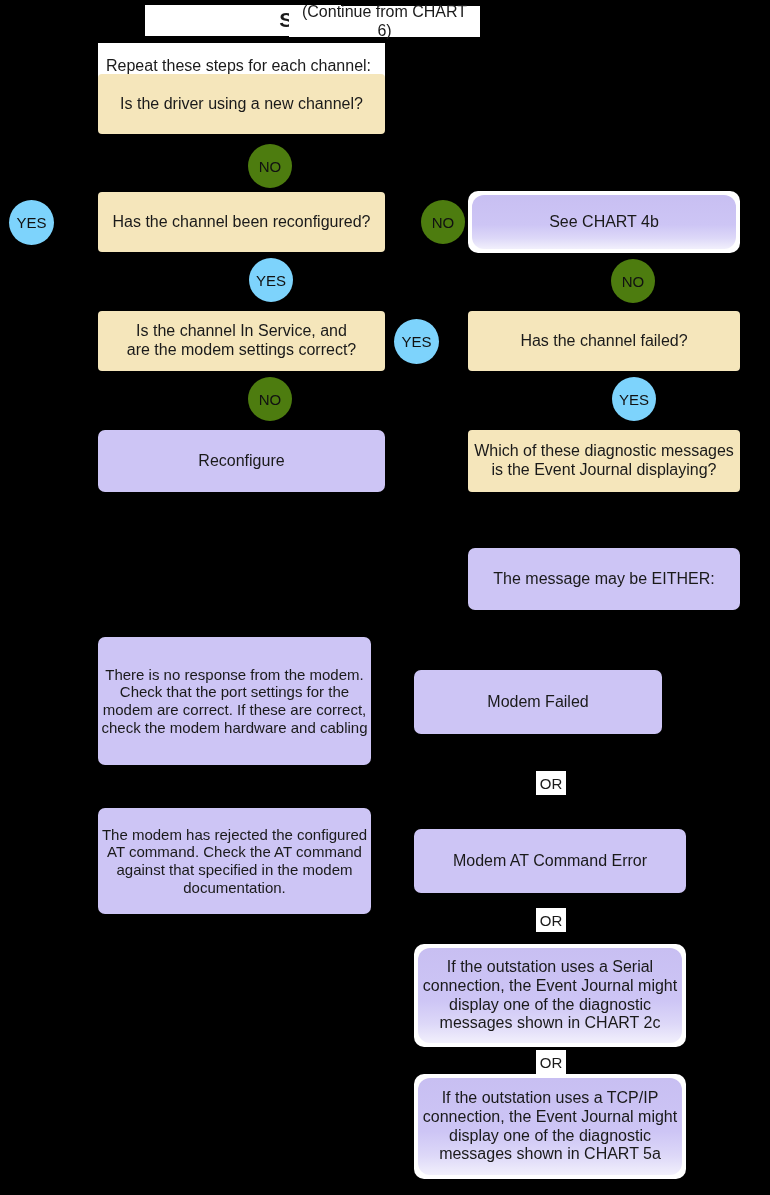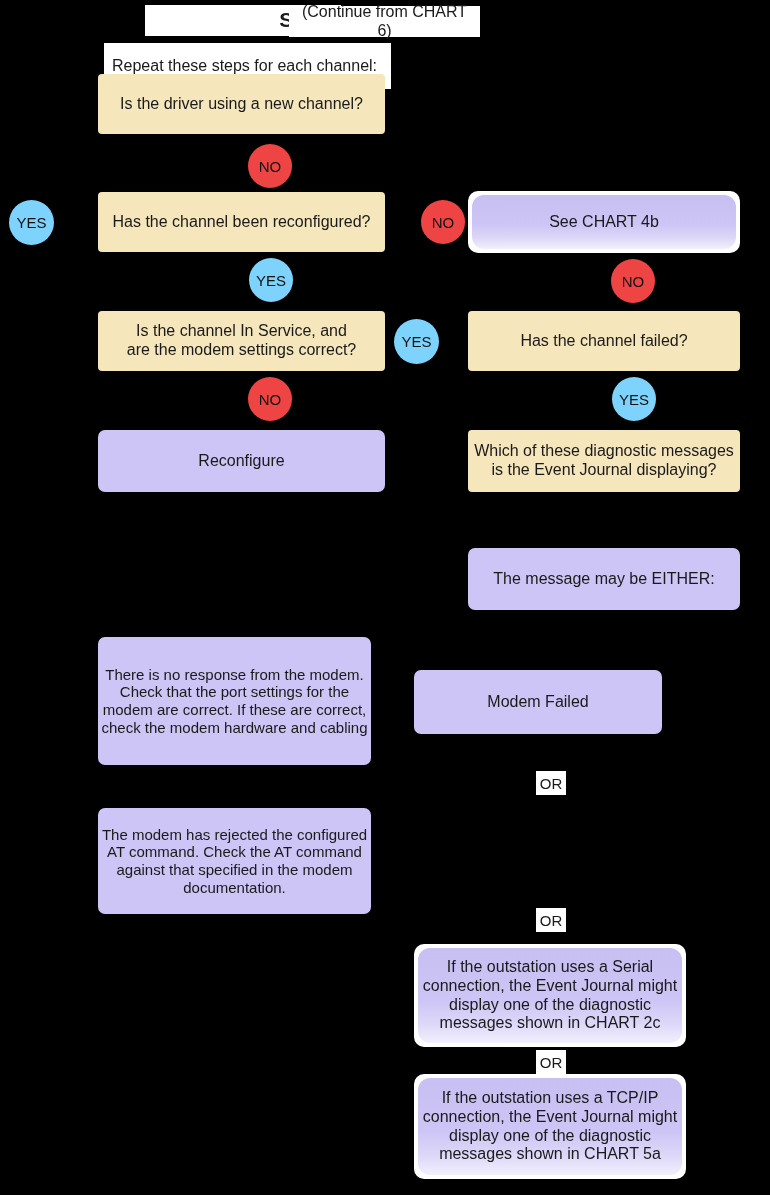--- a/index.html
+++ b/index.html
@@ -89,33 +89,33 @@
   .circle {
     position: absolute;
     border-radius: 50%;
     display: flex;
     align-items: center;
     justify-content: center;
     font-size: 15px;
     color: #111111;
     box-sizing: border-box;
   }
-  .circle-no  { background: #ef4444; text-align: center; }
+  .circle-no  { background: #4d7c0f; text-align: center; }
   .circle-yes { background: #7dd3fc; }
 </style>
 </head>
 <body>
 
 <div id="canvas">
 
   <div class="node label-box label-start" style="left:145px; top:5px; width:196px; height:31px;">Start</div>
 
   <div class="node label-box label-note" style="left:289px; top:6px; width:191px; height:31px;">(Continue from CHART 6)</div>
 
-  <div class="node label-box label-repeat" style="left:98px; top:43px; width:287px; height:46px;margin-left:6px;">Repeat these steps for each channel:</div>
+  <div class="node label-box label-repeat" style="left:98px; top:43px; width:287px; height:46px;">Repeat these steps for each channel:</div>
 
   <div class="node tan" style="left:98px; top:74px; width:287px; height:60px;">Is the driver using a new channel?</div>
 
   <div class="circle circle-no" style="left:248px; top:144px; width:44px; height:44px;">NO</div>
 
   <div class="circle circle-yes" style="left:9px; top:200px; width:45px; height:45px;">YES</div>
 
   <div class="node tan" style="left:98px; top:192px; width:287px; height:60px;">Has the channel been reconfigured?</div>
 
   <div class="circle circle-yes" style="left:249px; top:258px; width:44px; height:44px;">YES</div>
@@ -151,20 +151,21 @@
     <span style="white-space:pre-line;">Which of these diagnostic messages
 is the Event Journal displaying?</span>
   </div>
 
   <div class="node purple-flat" style="left:468px; top:548px; width:272px; height:62px;">The message may be EITHER:</div>
 
   <div class="node purple-flat" style="left:414px; top:670px; width:248px; height:64px;">Modem Failed</div>
 
   <div class="node or-box" style="left:536px; top:771px; width:30px; height:24px;">OR</div>
 
+  <div class="node purple-flat" style="left:414px; top:829px; width:272px; height:64px;">Modem AT Command Error</div>
 
   <div class="node or-box" style="left:536px; top:908px; width:30px; height:24px;">OR</div>
 
   <div class="node purple-grad" style="left:414px; top:944px; width:272px; height:103px;">
     <span class="inner">If the outstation uses a Serial connection, the Event Journal might display one of the diagnostic messages shown in CHART 2c</span>
   </div>
 
   <div class="node or-box" style="left:536px; top:1050px; width:30px; height:24px;">OR</div>
 
   <div class="node purple-grad" style="left:414px; top:1074px; width:272px; height:105px;">

